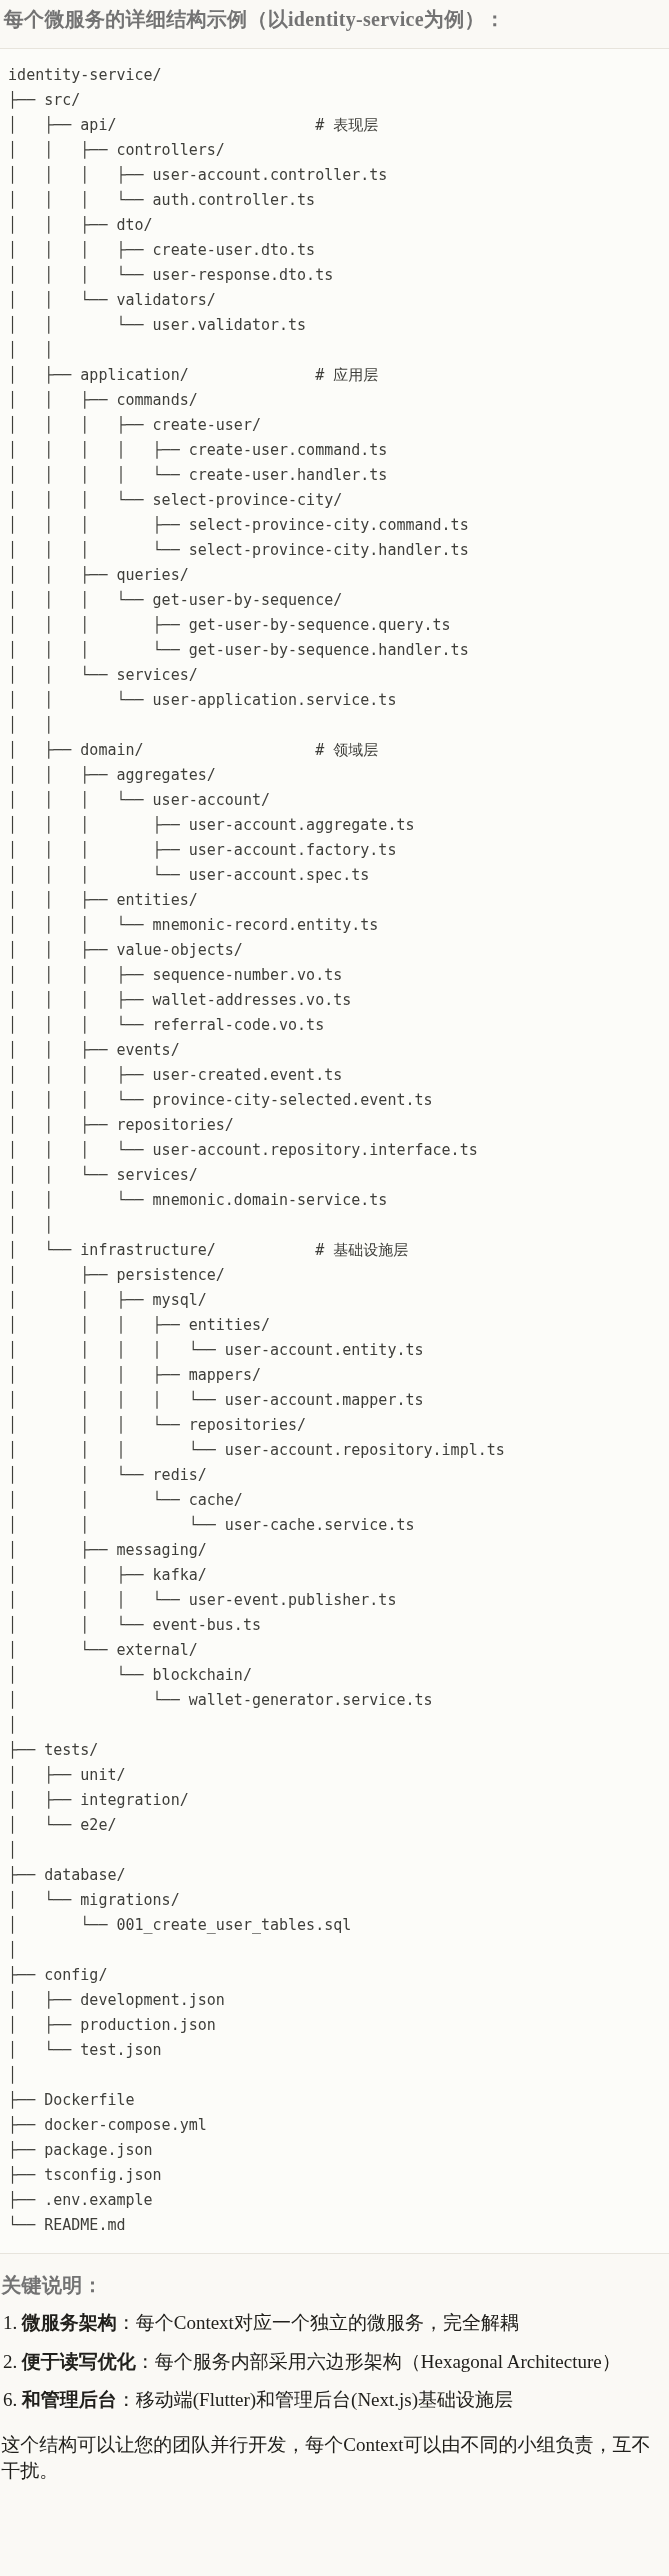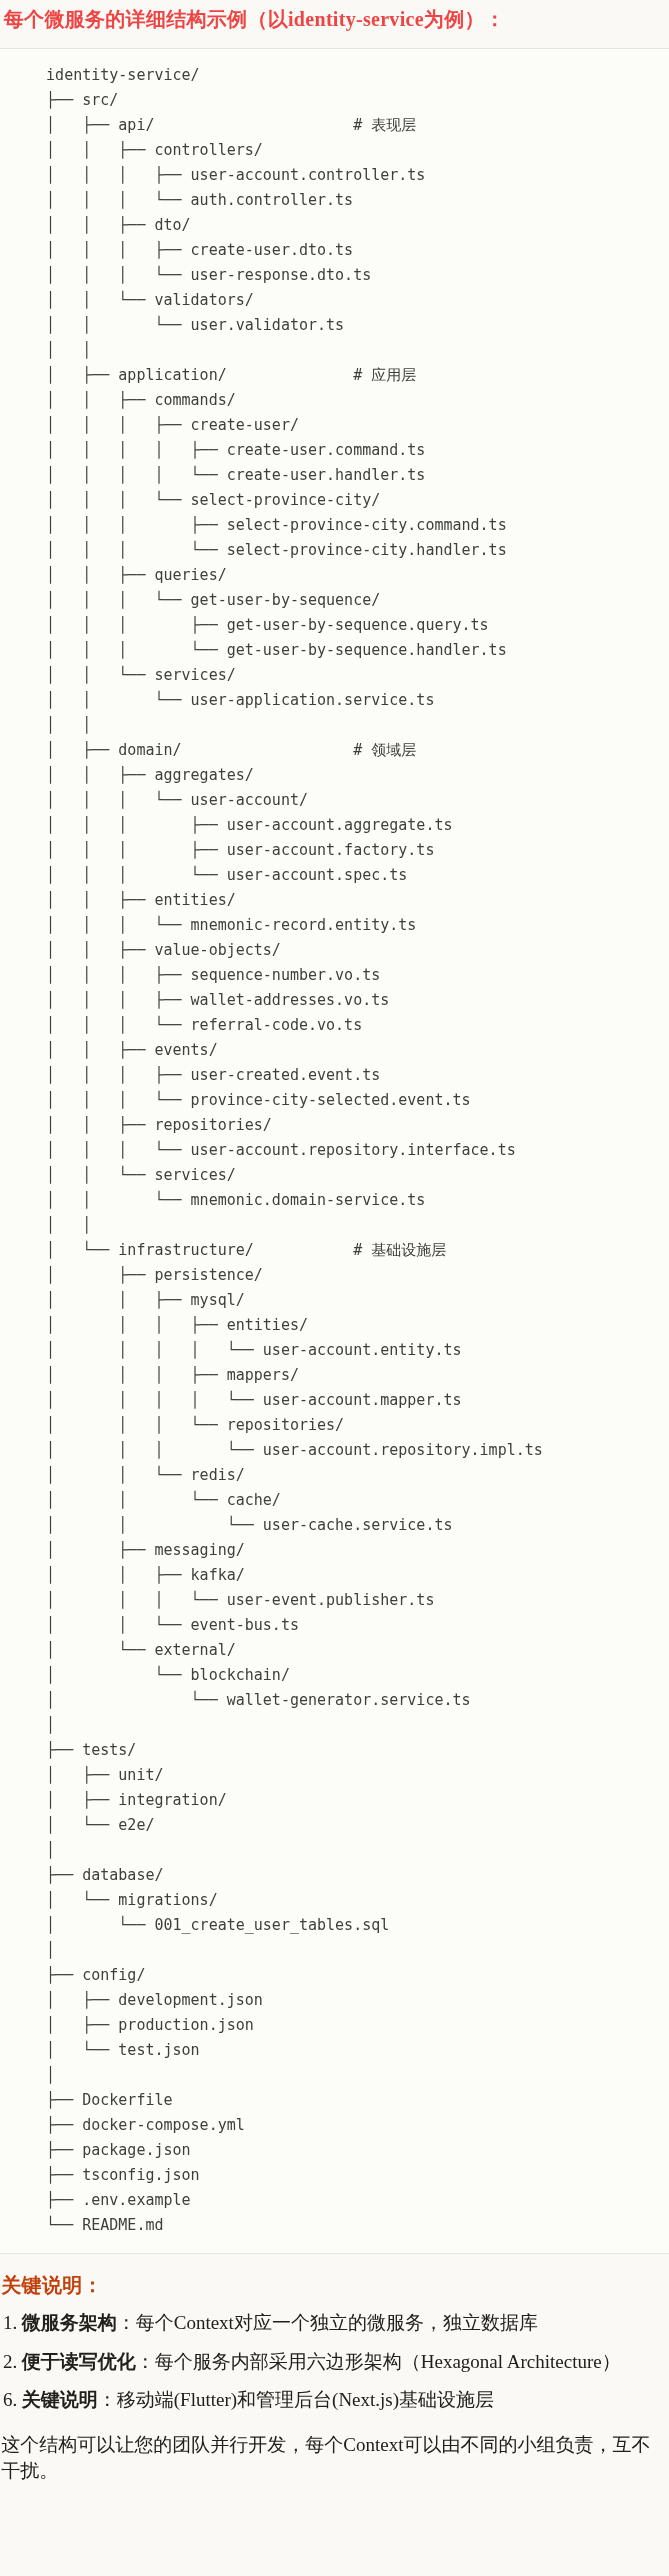--- a/index.html
+++ b/index.html
@@ -12,47 +12,46 @@
     font-family: "Liberation Serif", serif;
     color: #1D1B17;
     padding-bottom: 8.8px;
   }
   .page-title {
     margin: 0;
     padding: 6.3px 0 0 3.8px;
     font-size: 20px;
     line-height: 26px;
     font-weight: 700;
-    color: #ef4444;
+    color: #737373;
     letter-spacing: 0.3px;
   }
   .code-block {
     margin: 15.6px 0 0 0;
     background: #FCFCF9;
     border-top: 0.6px solid #E7E4DC;
     border-bottom: 0.6px solid #E7E4DC;
     padding: 13.8px 6.3px 15px 8.1px;
     overflow: hidden;
   }
   .code-block code {
     display: block;
     font-family: "DejaVu Sans Mono", monospace;
     font-size: 15px;
     line-height: 25px;
     color: #3E3E3A;
     white-space: pre;
-    margin-left: 38px;
   }
   .notes-heading {
     margin: 19px 0 0 0;
     padding-left: 1.3px;
     font-size: 20px;
     line-height: 25px;
     font-weight: 700;
-    color: #c2410c;
+    color: #737373;
     letter-spacing: 0.3px;
   }
   .notes-list {
     list-style: none;
     margin: 12.5px 0 0 0;
     padding: 0 0 0 3.1px;
   }
   .notes-list li {
     font-size: 19px;
     line-height: 26px;
@@ -165,26 +164,26 @@
 ├── docker-compose.yml
 ├── package.json
 ├── tsconfig.json
 ├── .env.example
 └── README.md</code></pre>
 
   <h3 class="notes-heading">关键说明：</h3>
 
   <ol class="notes-list">
     <li>
-      <span class="note-num">1.</span><span class="note-label">微服务架构</span><span class="note-text">：每个Context对应一个独立的微服务，独立数据库</span>
+      <span class="note-num">1.</span><span class="note-label">微服务架构</span><span class="note-text">：每个Context对应一个独立的微服务，完全解耦</span>
     </li>
     <li>
       <span class="note-num">2.</span><span class="note-label">便于读写优化</span><span class="note-text">：每个服务内部采用六边形架构（Hexagonal Architecture）</span>
     </li>
     <li>
-      <span class="note-num">6.</span><span class="note-label">关键说明</span><span class="note-text">：移动端(Flutter)和管理后台(Next.js)基础设施层</span>
+      <span class="note-num">6.</span><span class="note-label">和管理后台</span><span class="note-text">：移动端(Flutter)和管理后台(Next.js)基础设施层</span>
     </li>
   </ol>
 
   <p class="closing-paragraph">这个结构可以让您的团队并行开发，每个Context可以由不同的小组负责，互不干扰。</p>
 
 </div>
 
 
 </body></html>

